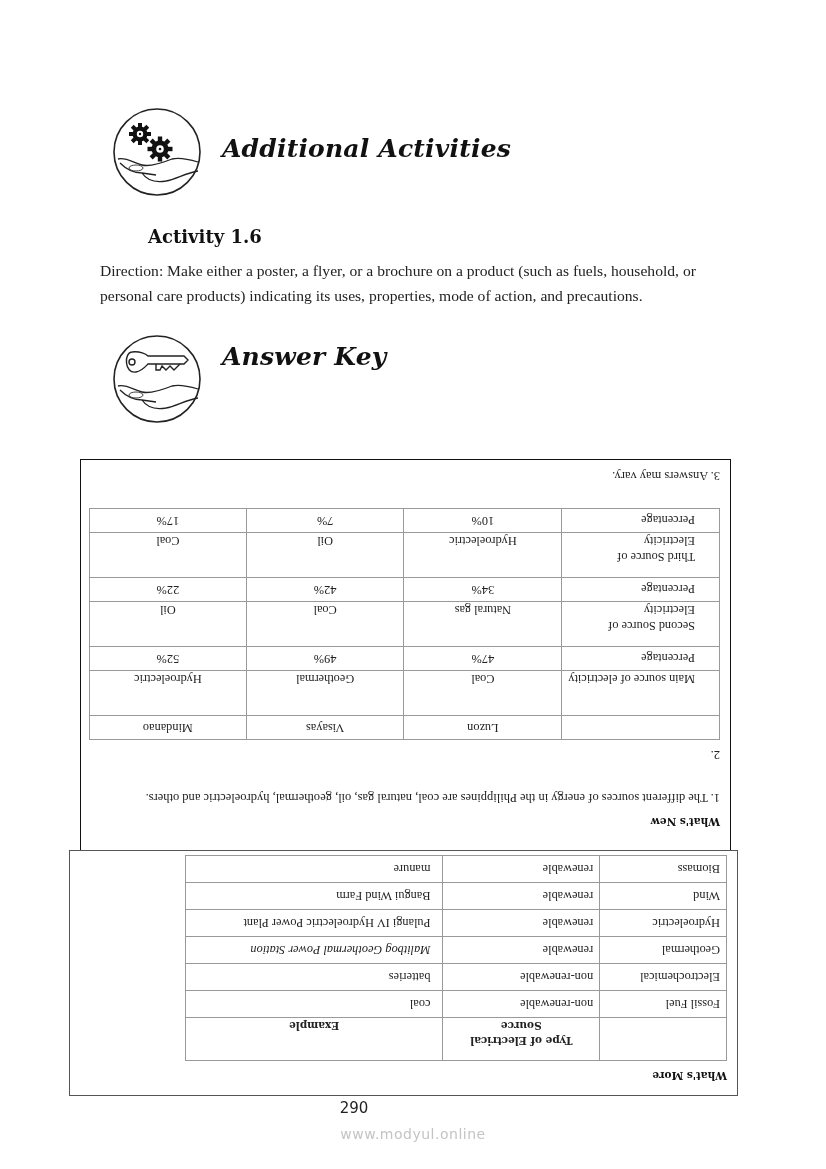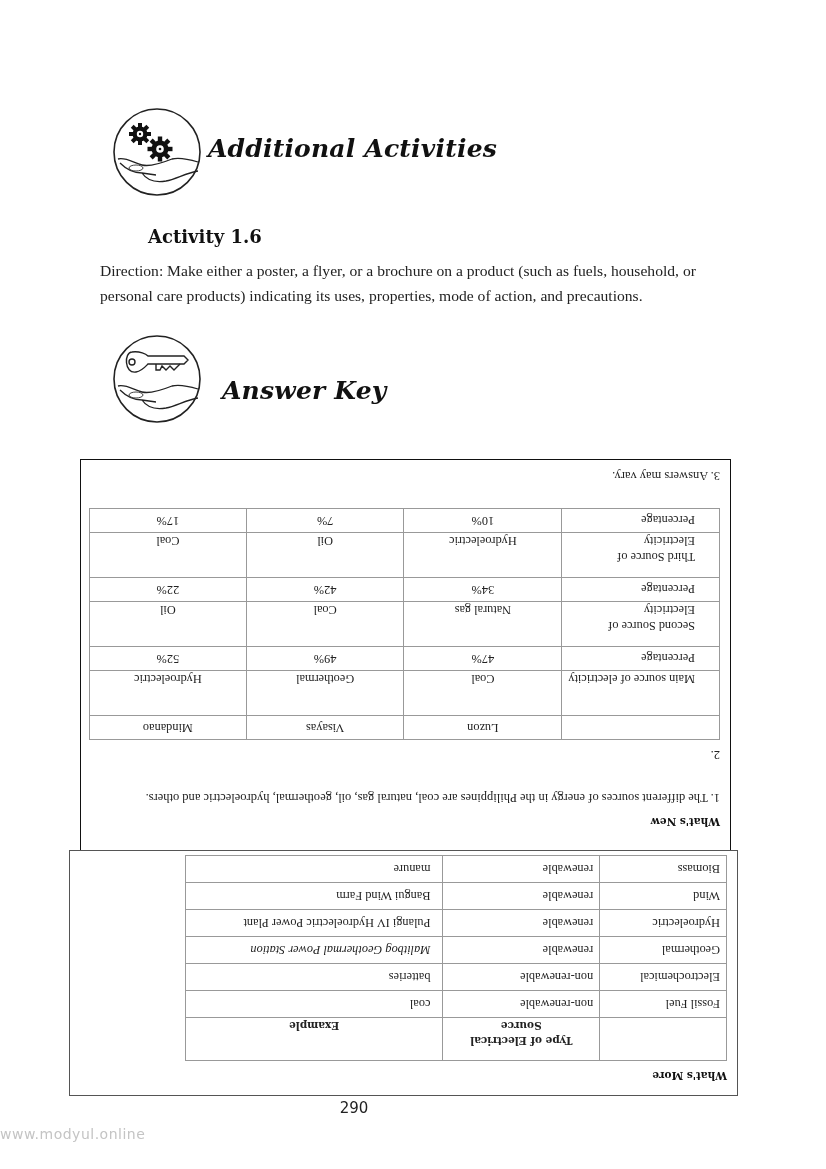--- a/index.html
+++ b/index.html
@@ -32,21 +32,21 @@
   .t-new tr.tall td { height:45px; }
 
   
   .t-more { left:10px; top:34px; width:542px; }
   .t-more th { font-family:"DejaVu Serif", serif; font-weight:bold; font-size:10.5px; text-align:center; vertical-align:bottom; height:43px; padding-bottom:3px; line-height:15px; }
   .t-more td { height:27px; text-align:left; padding-left:6px; }
   .t-more td.example { padding-left:12px; }
   .t-more td.italic { font-style:italic; }
 
   .page-number { position:absolute; left:0; width:708px; top:1099px; text-align:center; font-family:"DejaVu Sans", sans-serif; font-size:15px; color:#222; }
-  .watermark { position:absolute; left:0; width:826px; top:1126px; font-family:"DejaVu Sans", sans-serif; font-size:14px; color:#c4c4c4; letter-spacing:0.5px; }
+  .watermark { position:absolute; left:0; width:826px; top:1126px; text-align:center; font-family:"DejaVu Sans", sans-serif; font-size:14px; color:#c4c4c4; letter-spacing:0.5px; }
 </style>
 </head>
 <body>
 
 <div class="icon-circle" style="left:112px; top:107px;">
   <svg viewBox="0 0 90 90">
     <circle cx="45" cy="45" r="43" fill="none" stroke="#222" stroke-width="1.6"></circle>
     <g transform="translate(28,27)">
       <circle r="7.5" fill="#111"></circle>
       <g fill="#111">
@@ -75,39 +75,39 @@
           <rect x="7" y="-2.2" width="5.5" height="4.4" transform="rotate(45)"></rect>
       </g>
       <circle r="3.8" fill="#fff"></circle>
         <circle r="1.3" fill="#111"></circle>
     </g>
     <path d="M6 52 C 14 50, 22 56, 30 58 C 38 60, 50 56, 60 52 C 68 50, 76 52, 86 55" fill="none" stroke="#222" stroke-width="1.3"></path>
     <path d="M8 56 C 14 62, 22 66, 30 66 L 44 68 M 30 66 C 34 72, 42 76, 54 74 C 64 72, 74 66, 86 64" fill="none" stroke="#222" stroke-width="1.3"></path>
     <ellipse cx="24" cy="61" rx="7" ry="3" fill="none" stroke="#444" stroke-width="1"></ellipse>
   </svg>
 </div>
-<div class="section-title" style="left:208px; top:134px;">Additional Activities</div>
+<div class="section-title" style="left:222px; top:134px;">Additional Activities</div>
 
 <div class="activity-heading">Activity 1.6</div>
 <div class="direction">Direction: Make either a poster, a flyer, or a brochure on a product (such as fuels, household, or personal care products) indicating its uses, properties, mode of action, and precautions.</div>
 
 <div class="icon-circle" style="left:112px; top:334px;">
   <svg viewBox="0 0 90 90">
     <circle cx="45" cy="45" r="43" fill="none" stroke="#222" stroke-width="1.6"></circle>
     <g fill="none" stroke="#222" stroke-width="1.4">
       <path d="M20 18 C 12 18, 12 40, 24 38 C 30 37, 34 32, 36 30 L 72 30 L 76 26 L 72 22 L 36 22 C 34 20, 28 17, 20 18 Z"></path>
       <circle cx="20" cy="28" r="3"></circle>
       <path d="M44 30 L 44 36 L 48 36 L 50 32 L 54 36 L 58 32 L 62 36 L 66 32 L 68 30"></path>
     </g>
     <path d="M6 52 C 14 50, 22 56, 30 58 C 38 60, 50 56, 60 52 C 68 50, 76 52, 86 55" fill="none" stroke="#222" stroke-width="1.3"></path>
     <path d="M8 56 C 14 62, 22 66, 30 66 L 44 68 M 30 66 C 34 72, 42 76, 54 74 C 64 72, 74 66, 86 64" fill="none" stroke="#222" stroke-width="1.3"></path>
     <ellipse cx="24" cy="61" rx="7" ry="3" fill="none" stroke="#444" stroke-width="1"></ellipse>
   </svg>
 </div>
-<div class="section-title" style="left:222px; top:376px;">Answer Key</div>
+<div class="section-title" style="left:222px; top:342px;">Answer Key</div>
 
 <div class="box box-new">
   <div class="box-heading" style="left:10px; top:22px;">What's New</div>
   <div class="box-text" style="left:10px; top:44px; width:625px;">1. The different sources of energy in the Philippines are coal, natural gas, oil, geothermal, hydroelectric and others.</div>
   <div class="box-text" style="left:10px; top:87px;">2.</div>
 
   <table class="key t-new">
     <tbody>
         <tr class="short">
       <td style="width:158px;"></td>

